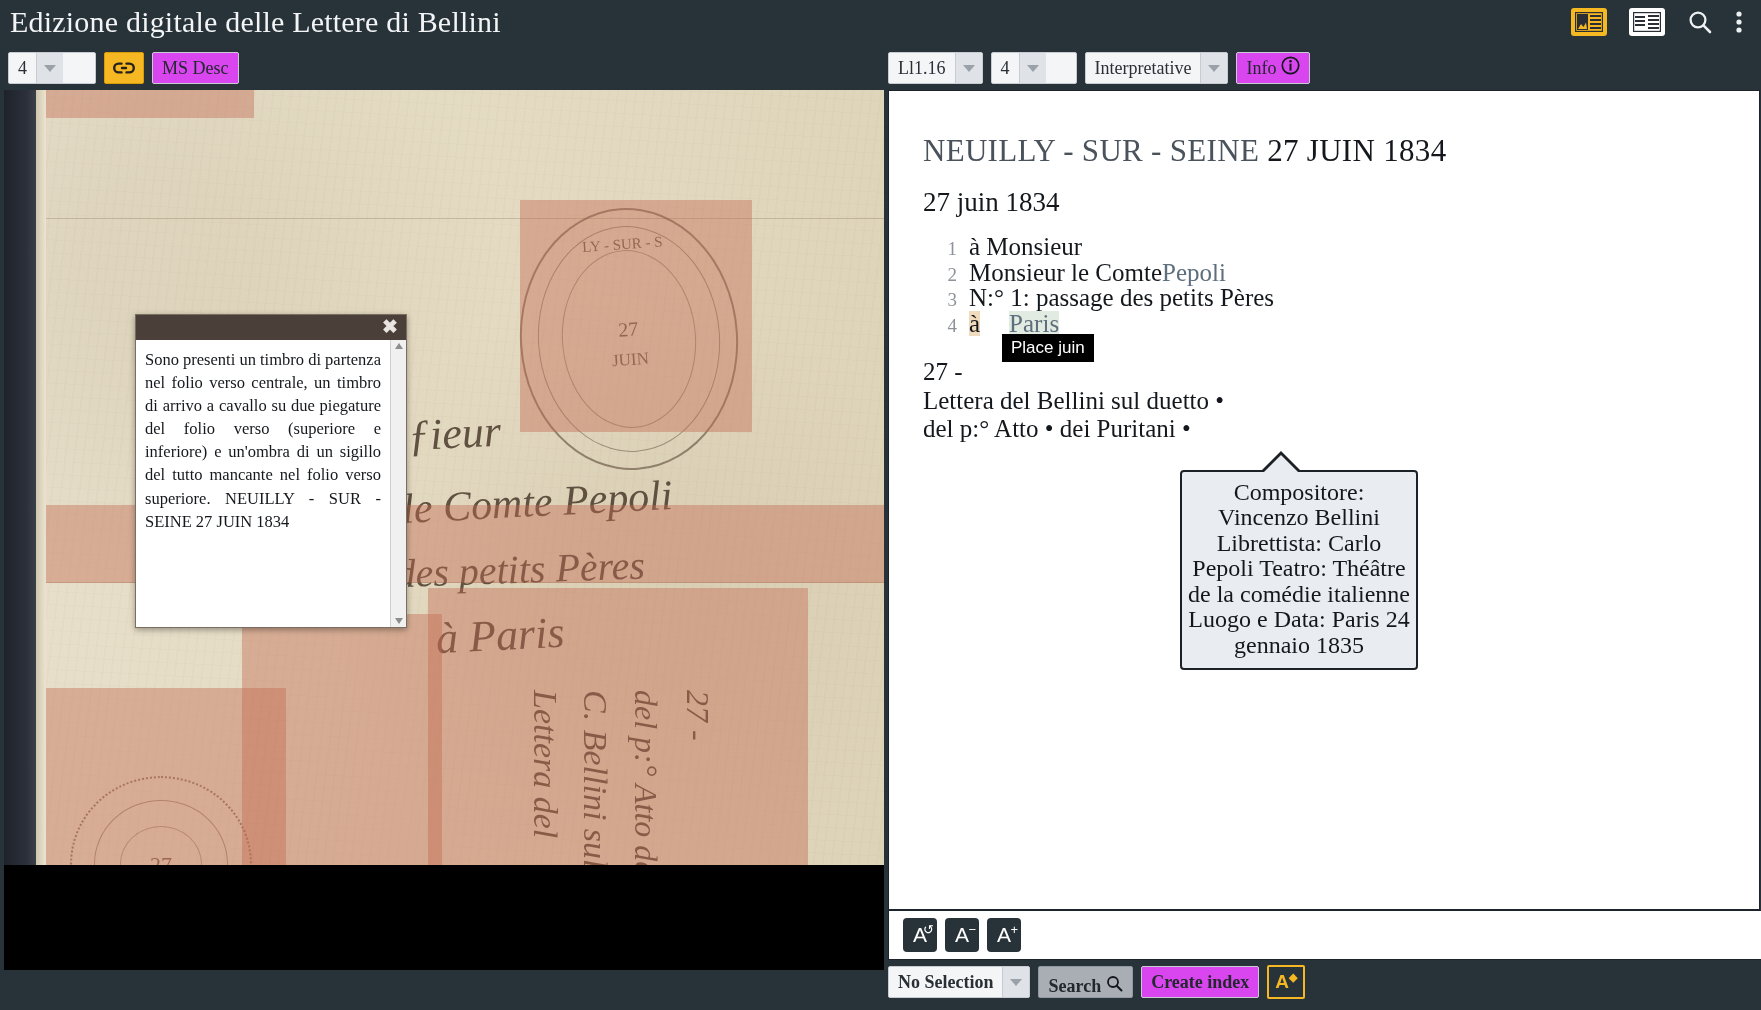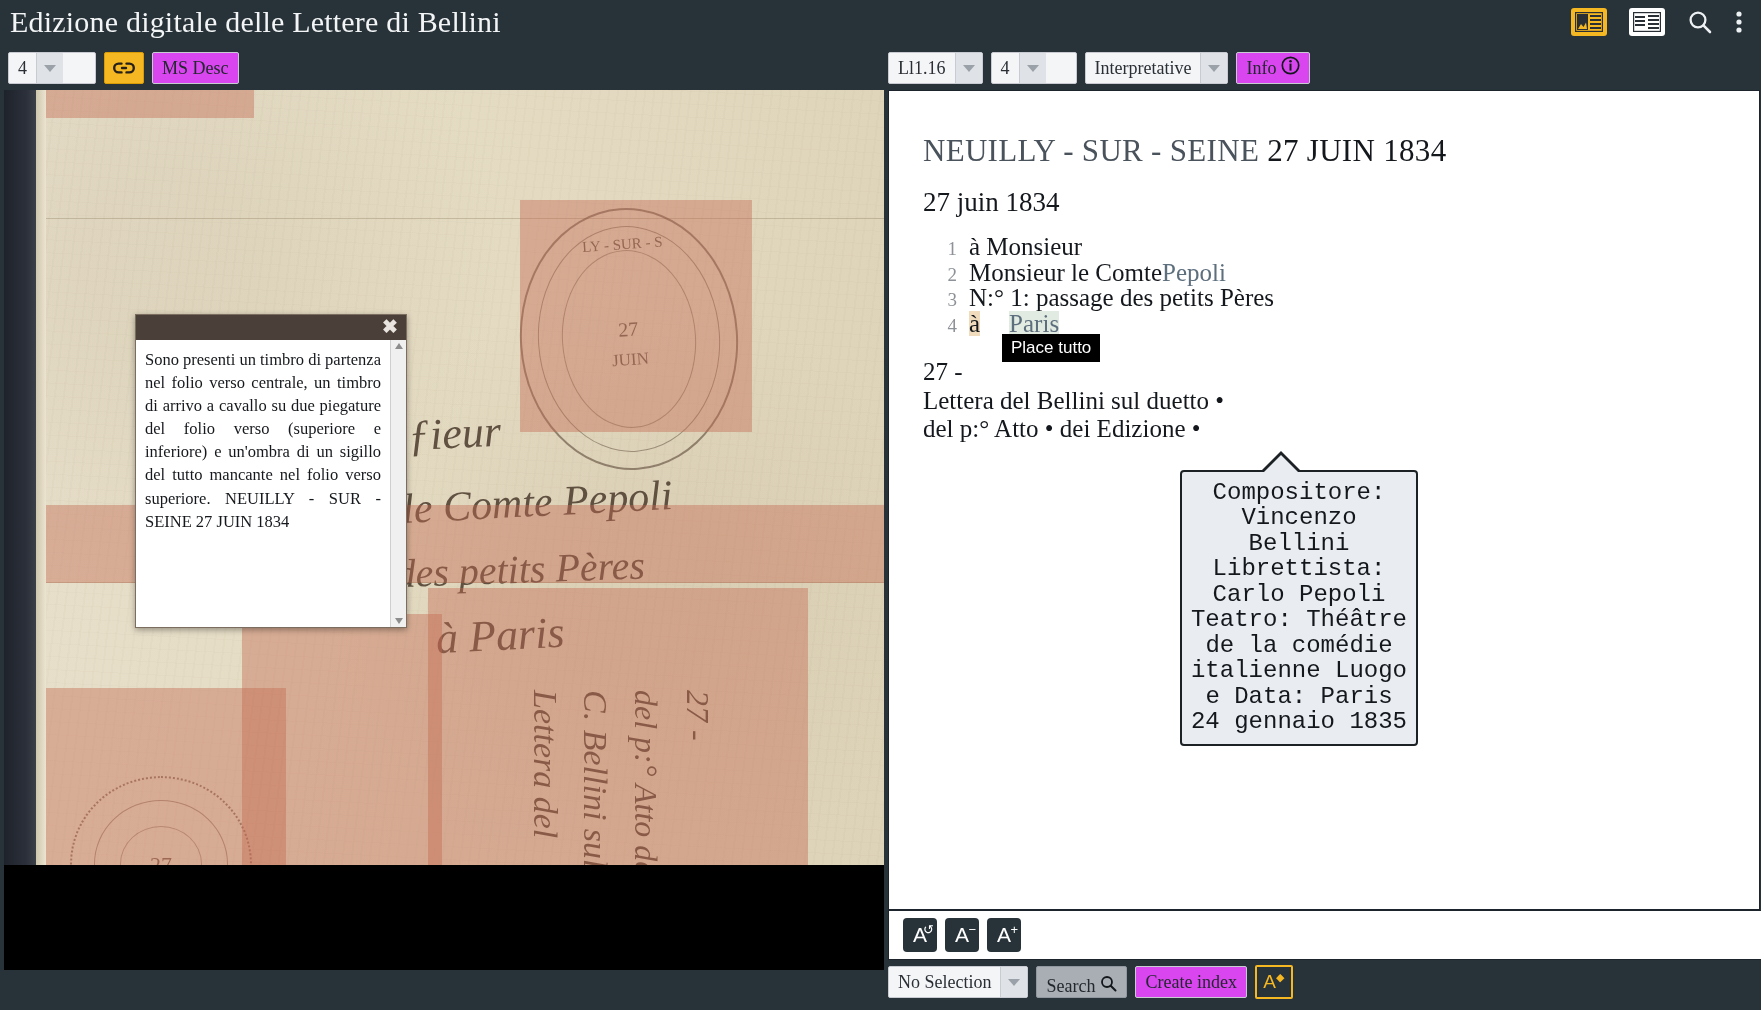--- a/index.html
+++ b/index.html
@@ -143,21 +143,21 @@
     font-size:17px;padding:4px 9px;white-space:nowrap;
   }
 
   .body-txt{font-size:25px;line-height:1.14;color:#14181d;}
   .body-txt .brk{color:#14181d;}
 
   .callout{
     position:absolute;left:1180px;top:470px;width:222px;
     background:#e9edf2;border:2px solid #1c2126;border-radius:4px;
     padding:8px 6px 10px 6px;text-align:center;
-    font-family:Liberation Mono, monospace;font-size:24px;line-height:1.06;color:#14181d;
+    font-family:Liberation Serif, serif;font-size:24px;line-height:1.06;color:#14181d;
   }
   .callout .arrow-o{
     position:absolute;left:78px;top:-21px;width:0;height:0;
     border-left:21px solid transparent;border-right:21px solid transparent;border-bottom:21px solid #1c2126;
   }
   .callout .arrow-i{
     position:absolute;left:80px;top:-17px;width:0;height:0;
     border-left:19px solid transparent;border-right:19px solid transparent;border-bottom:19px solid #e9edf2;
   }
 
@@ -167,21 +167,21 @@
     background:#fff;border:1px solid #1d242b;display:flex;align-items:center;gap:8px;padding-left:14px;
   }
   .fbtn{
     width:34px;height:34px;background:#273239;border-radius:4px;color:#fff;
     display:flex;align-items:center;justify-content:center;cursor:pointer;
     font-family:"Liberation Sans",sans-serif;font-size:21px;position:relative;
   }
   .fbtn sup{font-size:13px;position:absolute;right:3px;top:4px;}
 
   
-  .botbar{position:absolute;left:888px;top:962px;height:40px;display:flex;align-items:center;gap:8px;}
+  .botbar{position:absolute;left:888px;top:962px;height:40px;display:flex;align-items:center;gap:8px;font-weight:bold;}
 </style>
 </head>
 <body>
 
 <div id="app">
 
   <div class="header">
     <div class="header-title">Edizione digitale delle Lettere di Bellini</div>
     <div class="header-tools">
 
@@ -368,27 +368,27 @@
 
       <div class="body-txt">
         <div>27 -</div>
         <div>
           <span>Lettera del Bellini sul duetto</span>
           <span class="brk">•</span>
         </div>
         <div>
           <span>del p:° Atto</span>
           <span class="brk">•</span>
-          <span>dei Edizione</span>
+          <span>dei Puritani</span>
           <span class="brk">•</span>
         </div>
       </div>
     </div>
 
-    <div class="tooltip" style="left:113px;top:243px;">Place tutto</div>
+    <div class="tooltip" style="left:113px;top:243px;">Place juin</div>
   </div>
 
   <div class="callout">
     <i class="arrow-o"></i>
     <i class="arrow-i"></i>
     <span>Compositore: Vincenzo Bellini Librettista: Carlo Pepoli Teatro: Théâtre de la comédie italienne Luogo e Data: Paris 24 gennaio 1835</span>
   </div>
 
   <div class="fontbar">
     <div class="fbtn">

